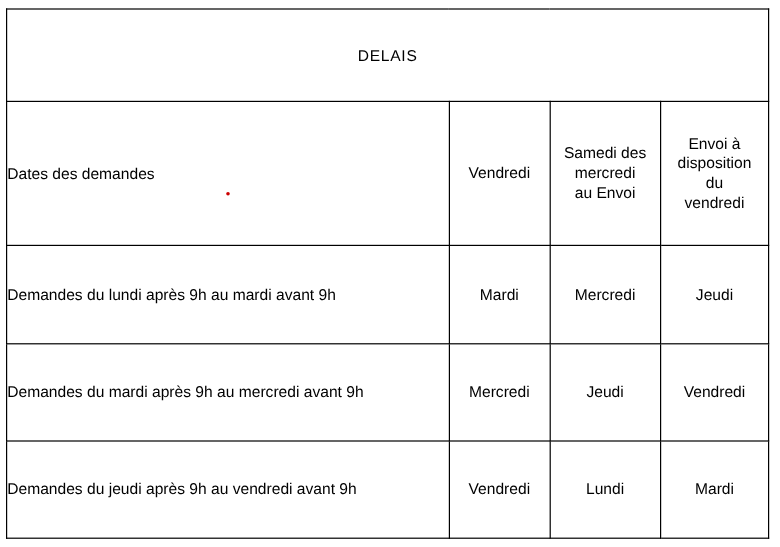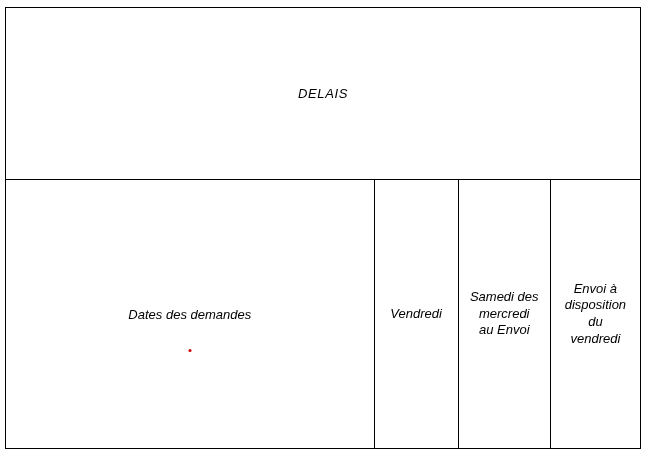--- a/index.html
+++ b/index.html
@@ -20,21 +20,20 @@
     left: 5px;
     top: 7px;
     width: 636px;
     height: 442px;
   }
   table.delais {
     border-collapse: collapse;
     table-layout: fixed;
     width: 636px;
     height: 442px;
-    font-style: italic;
   }
   table.delais td, table.delais th {
     border: 1px solid #000000;
     padding: 0;
     vertical-align: middle;
     font-weight: normal;
     font-size: 13px;
   }
   .col-dates { width: 368px; }
   .col-filtrage { width: 84px; }
@@ -50,21 +49,20 @@
   }
   .head-cell {
     text-align: center;
     font-weight: bold;
     font-size: 13.5px;
     height: 88px;
     line-height: 1.28;
     padding: 2px 4px;
   }
   .head-dates {
-    text-align: center;
     font-weight: bold;
     font-size: 13.5px;
     position: relative;
   }
   .red-dot {
     position: absolute;
     left: 50%;
     transform: translateX(-50%);
     top: 63%;
     width: 3px;
@@ -112,15 +110,33 @@
           <span>au Envoi</span>
         </td>
         <td class="head-cell">
           <span>Envoi à</span><br>
           <span>disposition</span><br>
           <span>du</span><br>
           <span>vendredi</span>
         </td>
       </tr>
 
+      <tr class="body-row">
+        <td class="cell-dates">Demandes du lundi après 9h au mardi avant 9h</td>
+        <td class="cell-mid">Mardi</td>
+        <td class="cell-mid">Mercredi</td>
+        <td class="cell-mid">Jeudi</td>
+      </tr>
+      <tr class="body-row">
+        <td class="cell-dates">Demandes du mardi après 9h au mercredi avant 9h</td>
+        <td class="cell-mid">Mercredi</td>
+        <td class="cell-mid">Jeudi</td>
+        <td class="cell-mid">Vendredi</td>
+      </tr>
+      <tr class="body-row">
+        <td class="cell-dates">Demandes du jeudi après 9h au vendredi avant 9h</td>
+        <td class="cell-mid">Vendredi</td>
+        <td class="cell-mid">Lundi</td>
+        <td class="cell-mid">Mardi</td>
+      </tr>
     </tbody>
   </table>
 </div>
 
 </body></html>

